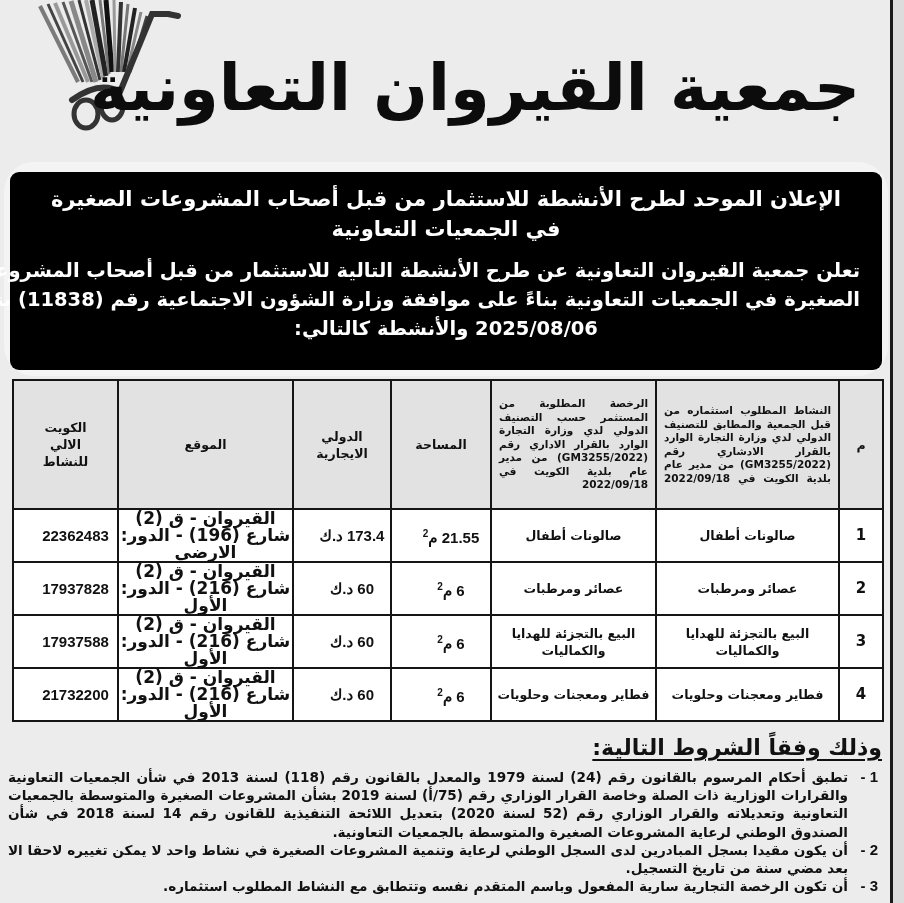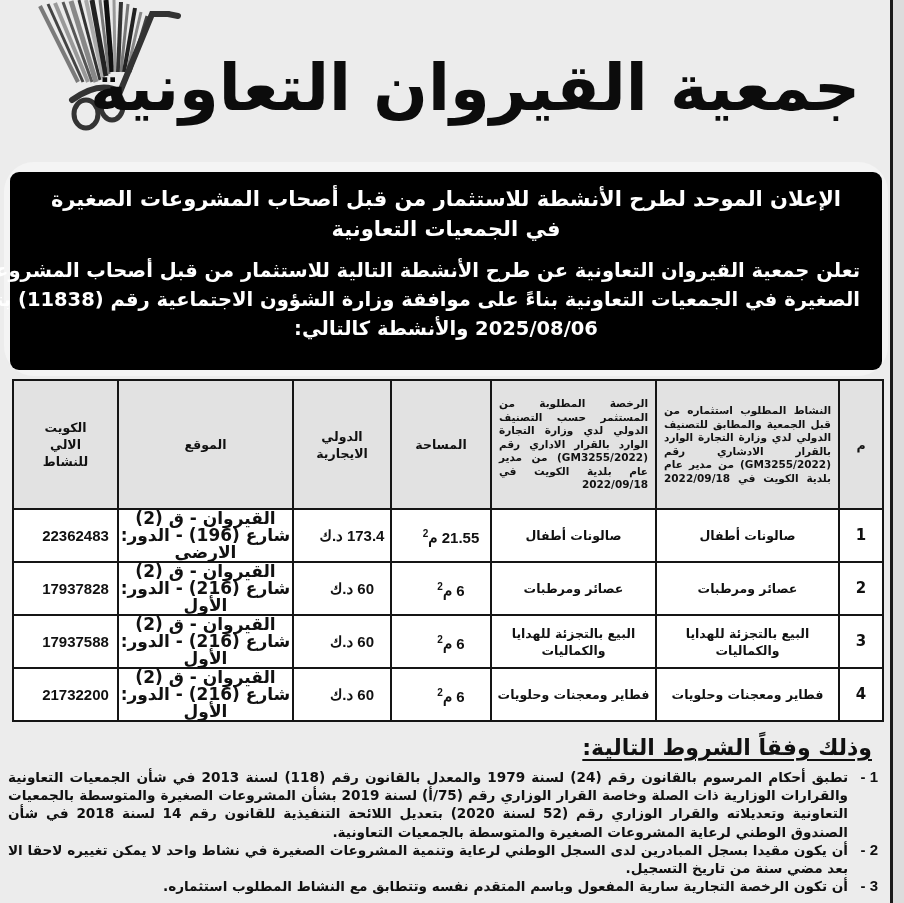--- a/index.html
+++ b/index.html
@@ -64,21 +64,21 @@
     font-size: 10.5px; line-height: 13.5px; text-align: justify; text-align-last: justify;
     padding: 6px 7px; font-weight: bold;
   }
   table.ads tbody td { height: 53px; font-size: 12.5px; }
   table.ads td.idx { font-size: 15px; font-weight: bold; }
   table.ads td.num { font-size: 15px; font-weight: bold; font-family: "Liberation Sans", sans-serif; padding-left: 20px; }
   .sup { font-size: 10px; vertical-align: super; }
   .loc-line { display: block; font-size: 17px; line-height: 17px; }
   
   .cond-title {
-    position: absolute; right: 18px; top: 733px;
+    position: absolute; right: 8px; top: 733px;
     direction: rtl; font-weight: bold; font-size: 22px; line-height: 30px;
     text-decoration: underline; text-underline-offset: 4px;
   }
   .conds {
     position: absolute; left: 8px; top: 768px; width: 870px;
     direction: rtl; text-align: justify;
     font-weight: bold; font-size: 13.6px; line-height: 18.2px;
   }
   .cond-item { display: flex; flex-direction: row; }
   .cond-num { width: 30px; flex: none; font-size: 15px; font-family: "Liberation Sans", sans-serif; }

